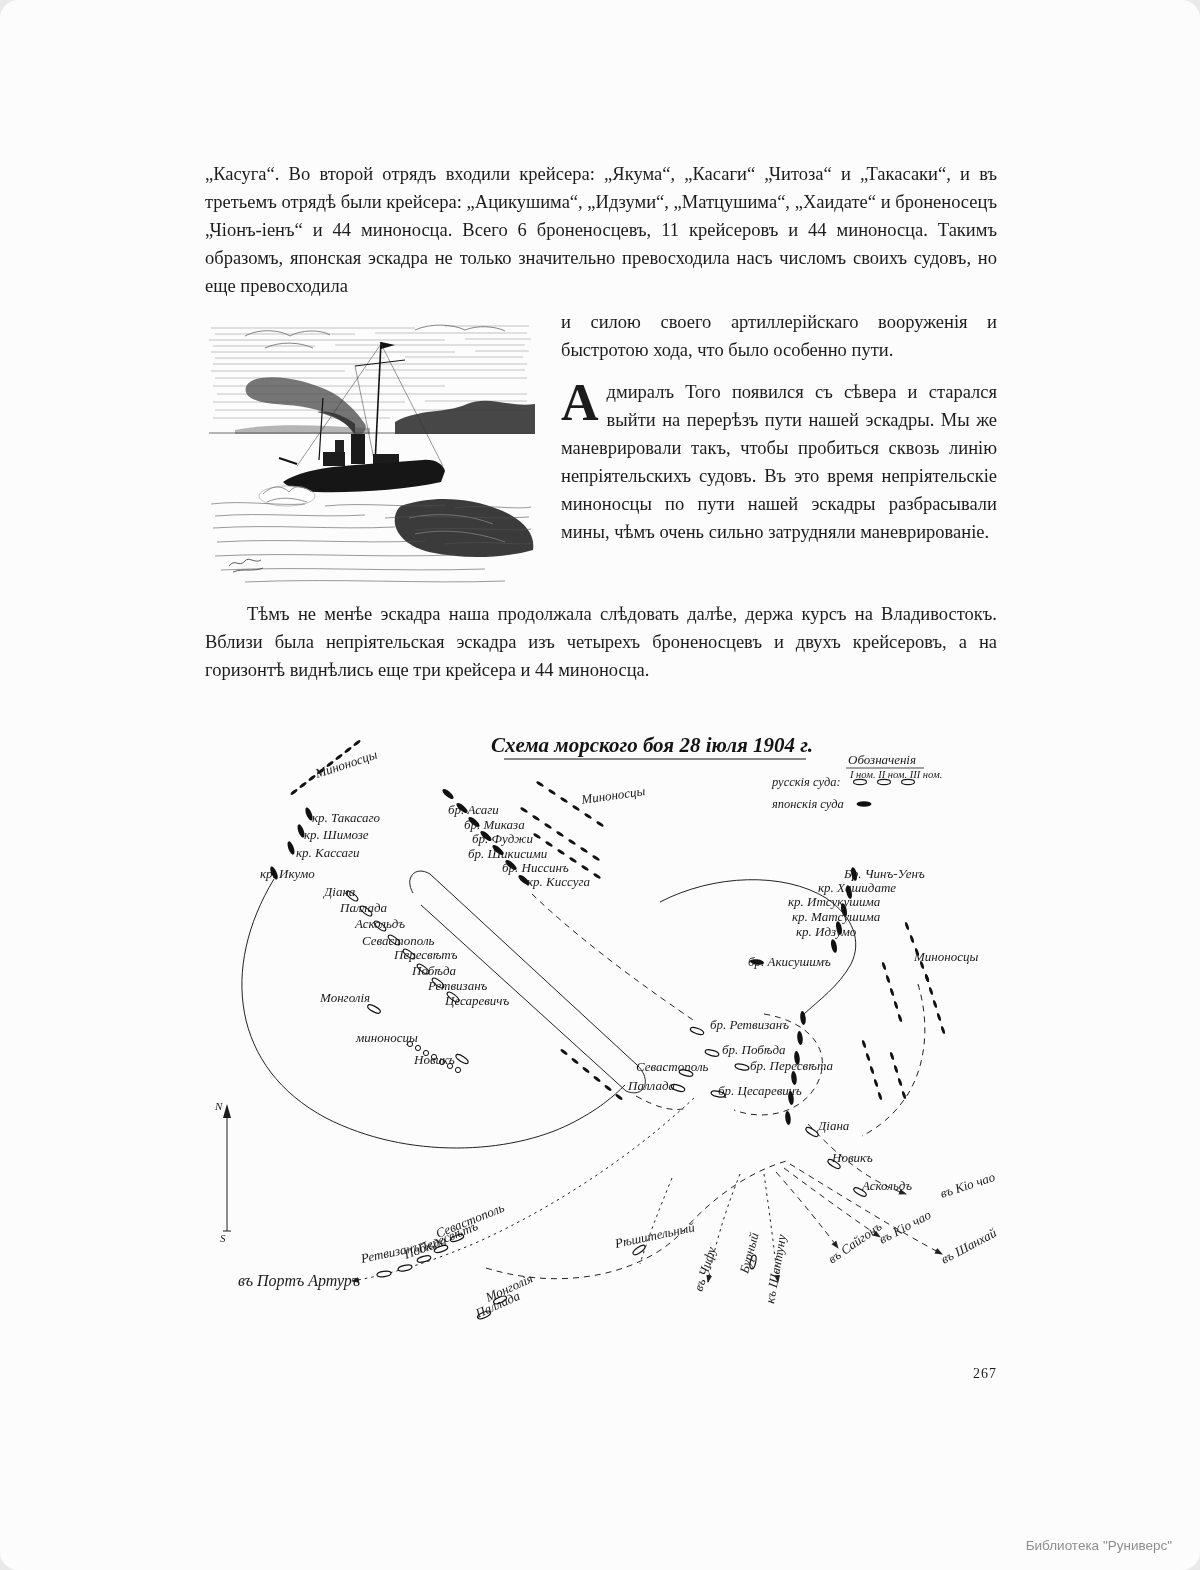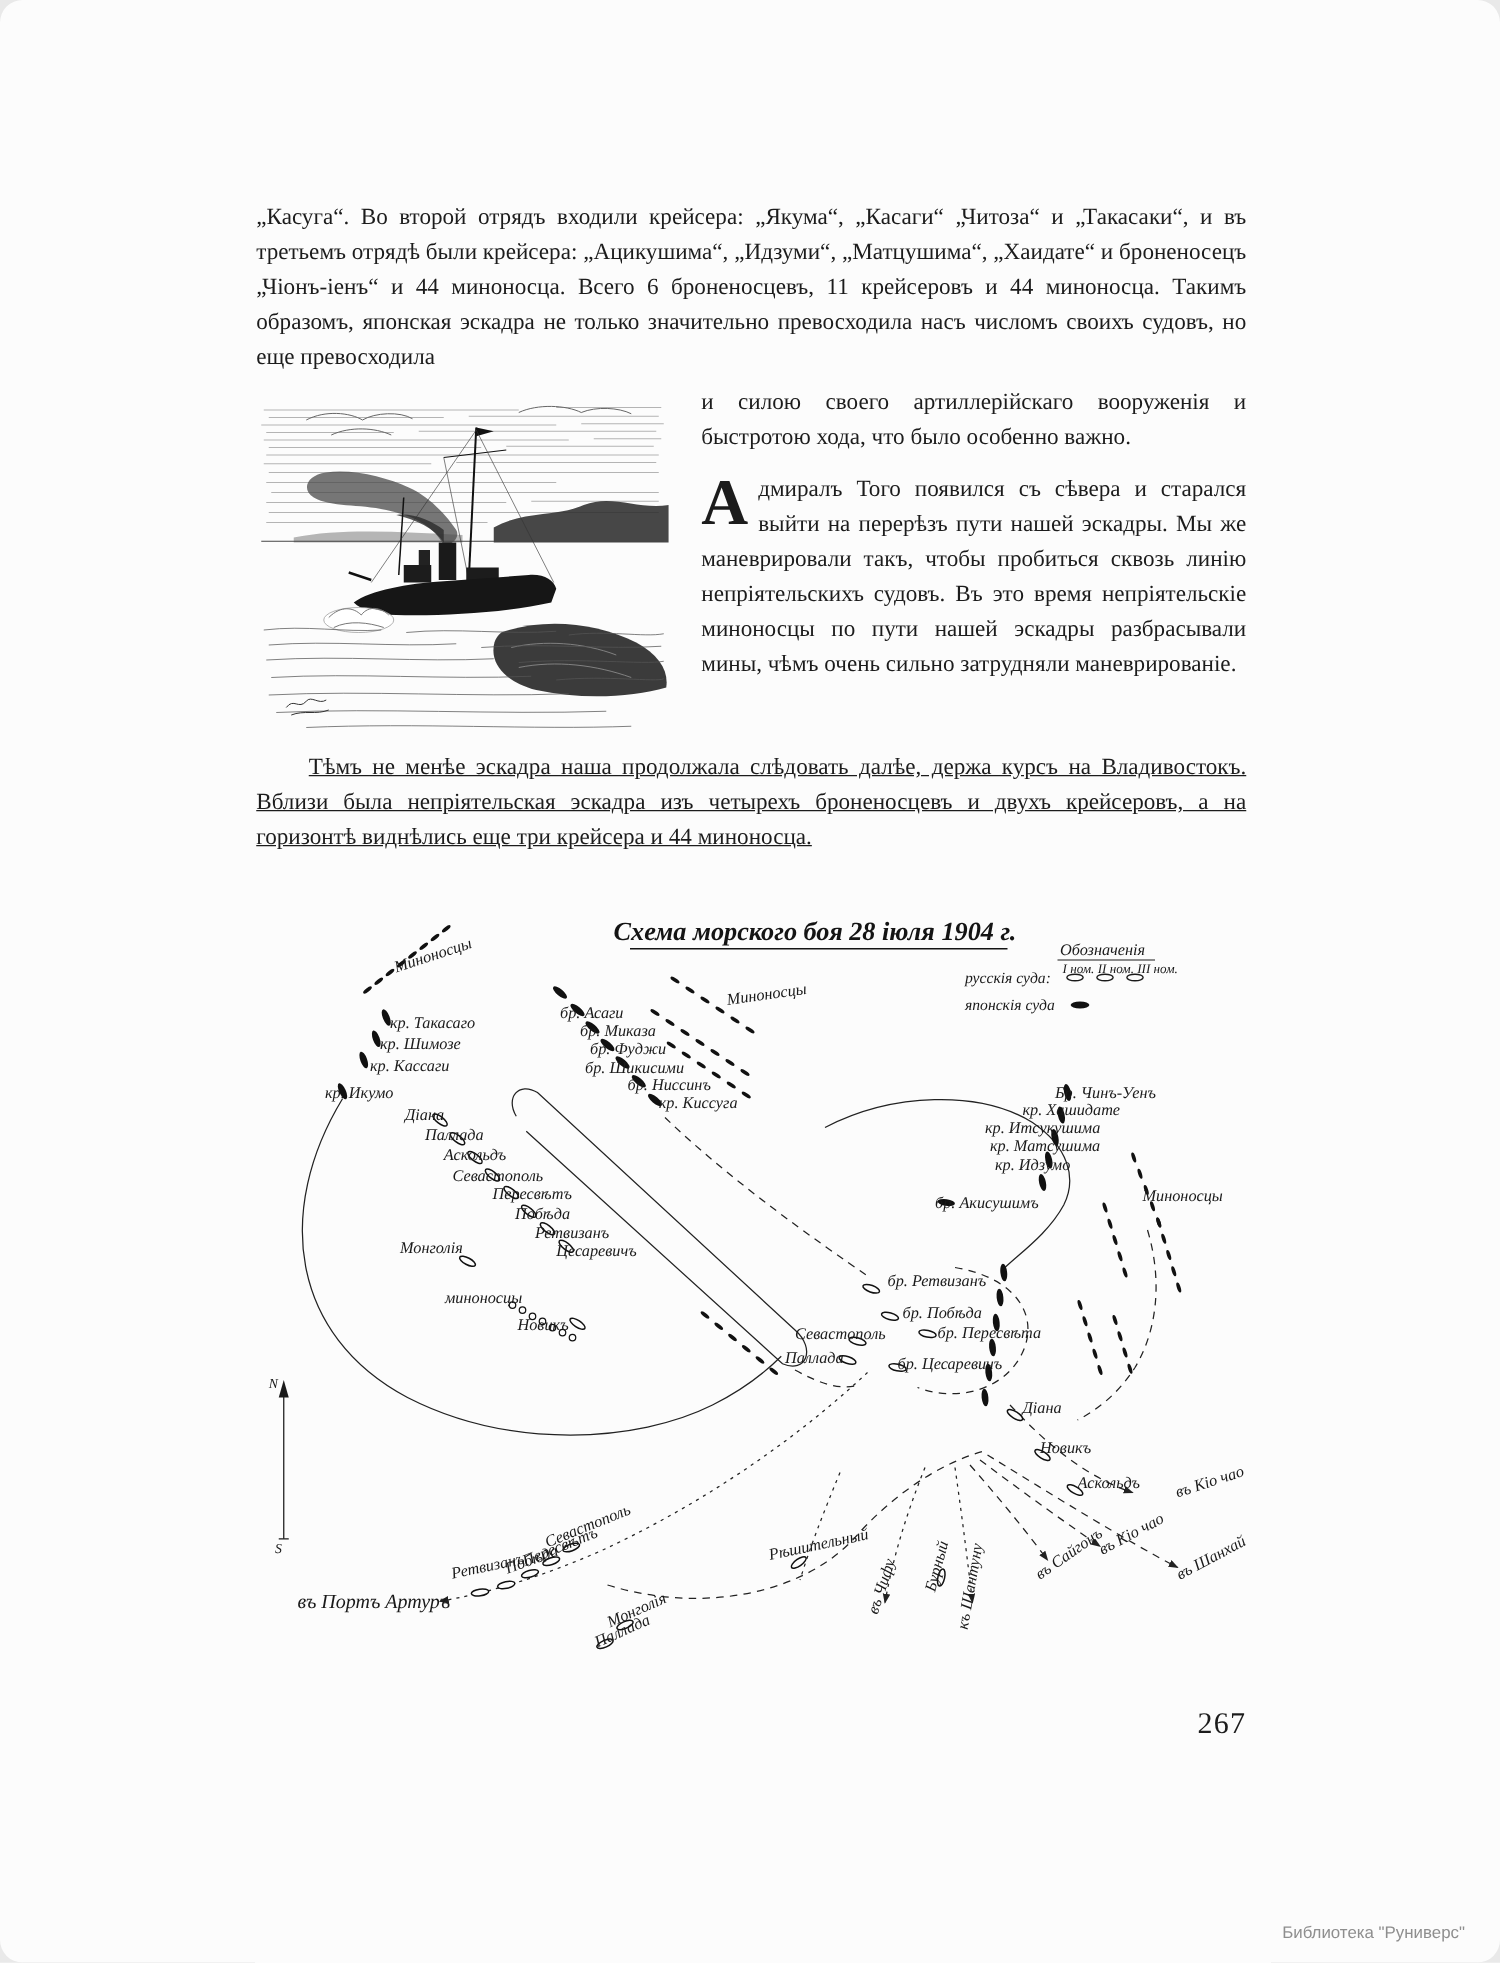--- a/index.html
+++ b/index.html
@@ -6,31 +6,31 @@
   .page{position:relative;width:1200px;height:1570px;background:#fcfcfc;margin:0 auto;overflow:hidden;
         font-family:"Liberation Serif","DejaVu Serif",serif;color:#1c1c1c;border-radius:18px;}
   .text-col{position:absolute;left:205px;top:160px;width:792px;}
   .body-text{font-size:18.5px;line-height:28px;text-align:justify;margin:0;}
   .body-text.indent{text-indent:42px;}
   .illustrated-section{margin-top:8px;}
   .ship-figure{float:left;width:330px;height:282px;margin:6px 26px 4px 0;padding:0;}
   .cont{margin-top:2px;}
   .dropcap-para{margin-top:14px;}
   .dropcap{float:left;font-size:52px;line-height:44px;font-weight:bold;padding:3px 8px 0 0;}
-  .after-figure{clear:left;margin-top:30px;text-decoration:underline;}
+  .after-figure{clear:left;margin-top:30px;}
   .map-wrap{position:absolute;left:112px;top:726px;width:900px;height:648px;}
   .map-title{font-size:21px;font-style:italic;font-weight:bold;fill:#141414;
              font-family:"Liberation Serif","DejaVu Serif",serif;}
   .map-label{font-style:italic;fill:#1a1a1a;font-family:"Liberation Serif","DejaVu Serif",serif;}
   .legend-label{font-style:italic;fill:#1a1a1a;font-family:"Liberation Serif","DejaVu Serif",serif;}
   .map-stroke{fill:none;stroke:#222;stroke-width:1;}
   .map-dash{fill:none;stroke:#222;stroke-width:1;stroke-dasharray:6 5;}
   .map-dot{fill:none;stroke:#222;stroke-width:1;stroke-dasharray:2.5 4;}
   .page-number{position:absolute;left:205px;top:1366px;width:792px;text-align:right;
-               font-size:24px;letter-spacing:1px;}
+               font-size:14px;letter-spacing:1px;}
   .watermark{position:absolute;right:28px;top:1538px;font-size:13.5px;color:#8e8e8e;
              font-family:"Liberation Sans","DejaVu Sans",sans-serif;}
 </style>
 </head>
 <body>
 
 <div class="page">
 
   <div class="text-col">
     <p class="body-text">„Касуга“. Во второй отрядъ входили крейсера: „Якума“, „Касаги“ „Читоза“ и „Такасаки“, и въ третьемъ отрядѣ были крейсера: „Ацикушима“, „Идзуми“, „Матцушима“, „Хаидате“ и броненосецъ „Чіонъ-іенъ“ и 44 миноносца. Всего 6 броненосцевъ, 11 крейсеровъ и 44 миноносца. Такимъ образомъ, японская эскадра не только значительно превосходила насъ числомъ своихъ судовъ, но еще превосходила</p>
@@ -74,21 +74,21 @@
           </g>
           <path d="M196 192 C230 180 272 184 304 200 C322 210 330 222 328 236 C300 244 260 246 224 238 C204 233 192 222 190 210 C189 202 191 196 196 192 Z" fill="#262626" opacity="0.9"></path>
           <path d="M204 204 C230 198 262 200 288 210 M210 220 C240 214 272 218 300 228" stroke="#8a8a8a" stroke-width="0.7" fill="none"></path>
           <g stroke="#555" stroke-width="0.7" opacity="0.85" fill="none">
             <path d="M6 190 C40 186 70 192 100 190 M120 192 C160 188 200 194 240 191 M250 194 C280 190 310 196 326 193 M10 202 C60 198 110 204 160 201 M180 204 C230 200 280 206 324 203 M8 214 C70 210 130 216 190 213 M210 216 C260 212 310 218 326 215 M12 228 C80 224 150 230 220 227 M240 230 C280 226 320 232 326 229 M10 242 C90 238 170 244 250 241 M16 256 C100 252 190 258 280 255 M40 268 C130 264 220 270 300 267"></path>
           </g>
           <path d="M24 252 C30 244 34 254 40 247 C44 242 50 250 56 246 M28 258 C38 254 48 258 58 254" stroke="#333" stroke-width="0.8" fill="none"></path>
         </svg>
       </figure>
 
-      <p class="body-text cont">и силою своего артиллерійскаго вооруженія и быстротою хода, что было особенно важно.</p>
+      <p class="body-text cont">и силою своего артиллерійскаго вооруженія и быстротою хода, что было особенно пути.</p>
 
       <p class="body-text dropcap-para"><span class="dropcap">А</span><span>дмиралъ Того появился съ сѣвера и старался выйти на перерѣзъ пути нашей эскадры. Мы же маневрировали такъ, чтобы пробиться сквозь линію непріятельскихъ судовъ. Въ это время непріятельскіе миноносцы по пути нашей эскадры разбрасывали мины, чѣмъ очень сильно затрудняли маневрированіе.</span></p>
     </div>
 
     <p class="body-text indent after-figure">Тѣмъ не менѣе эскадра наша продолжала слѣдовать далѣе, держа курсъ на Владивостокъ. Вблизи была непріятельская эскадра изъ четырехъ броненосцевъ и двухъ крейсеровъ, а на горизонтѣ виднѣлись еще три крейсера и 44 миноносца.</p>
   </div>
 
   <div class="map-wrap">
     <svg id="battle-map-svg" width="900" height="648" viewBox="0 0 900 648">
       <defs>

